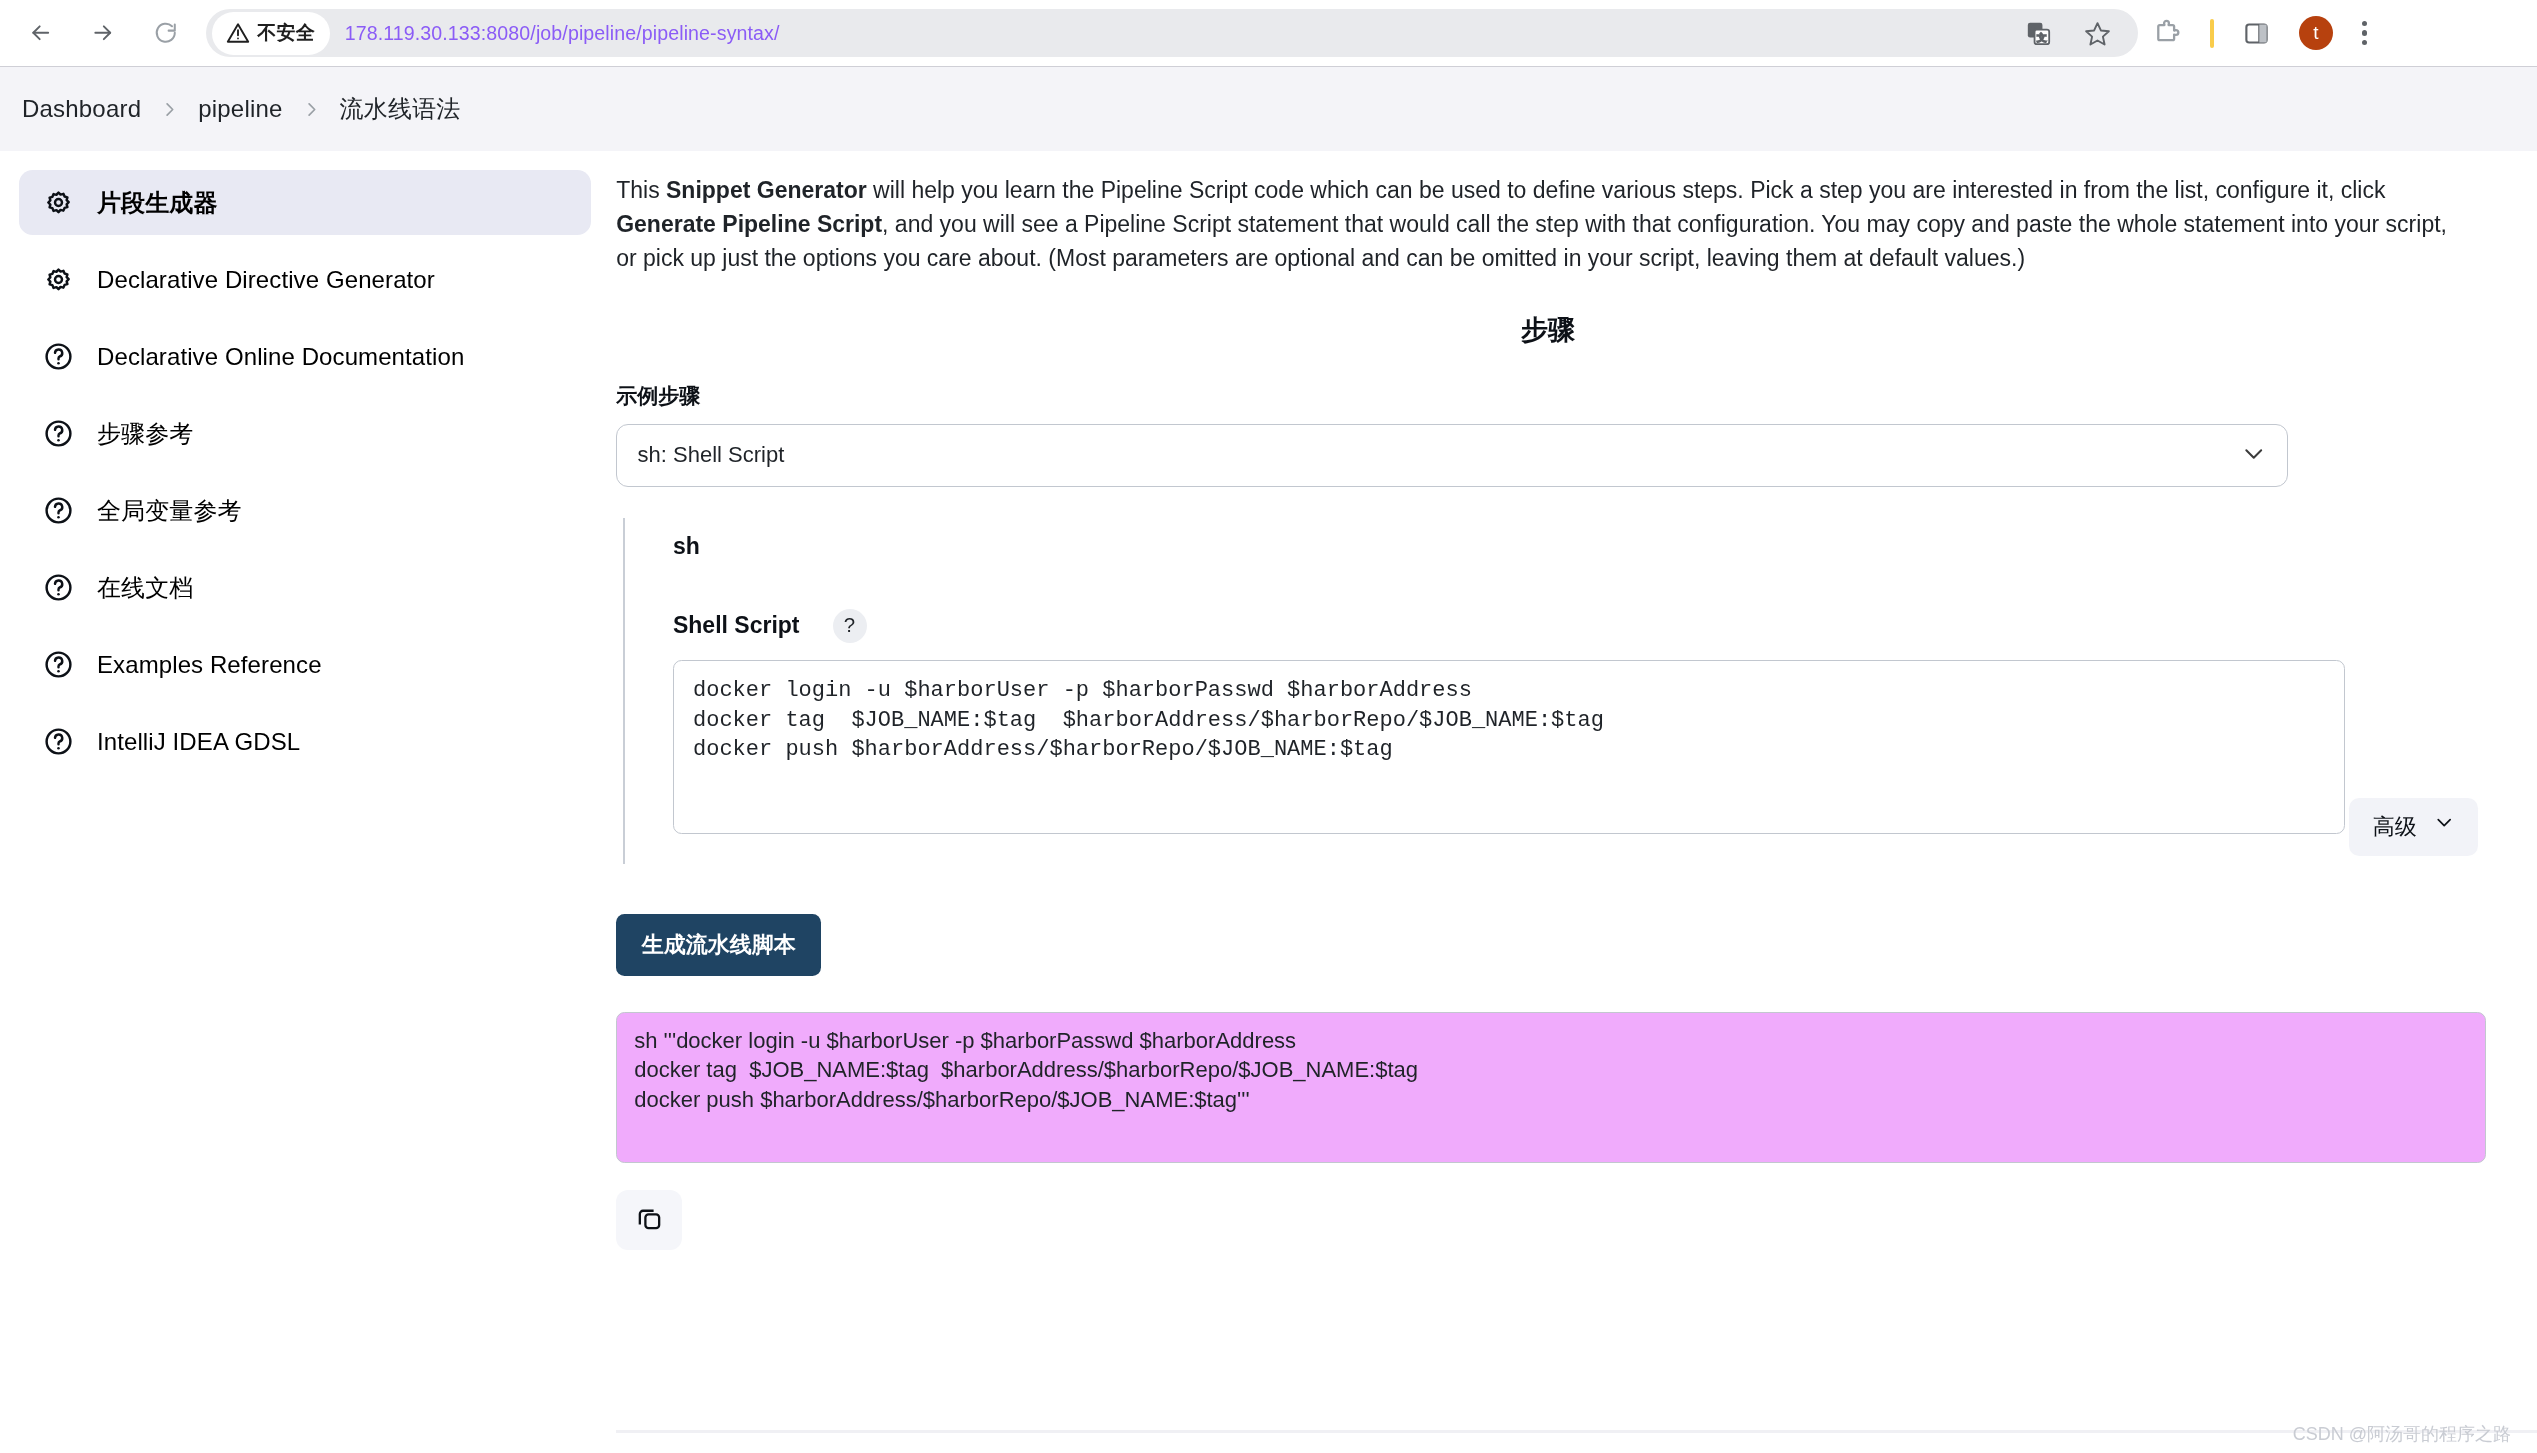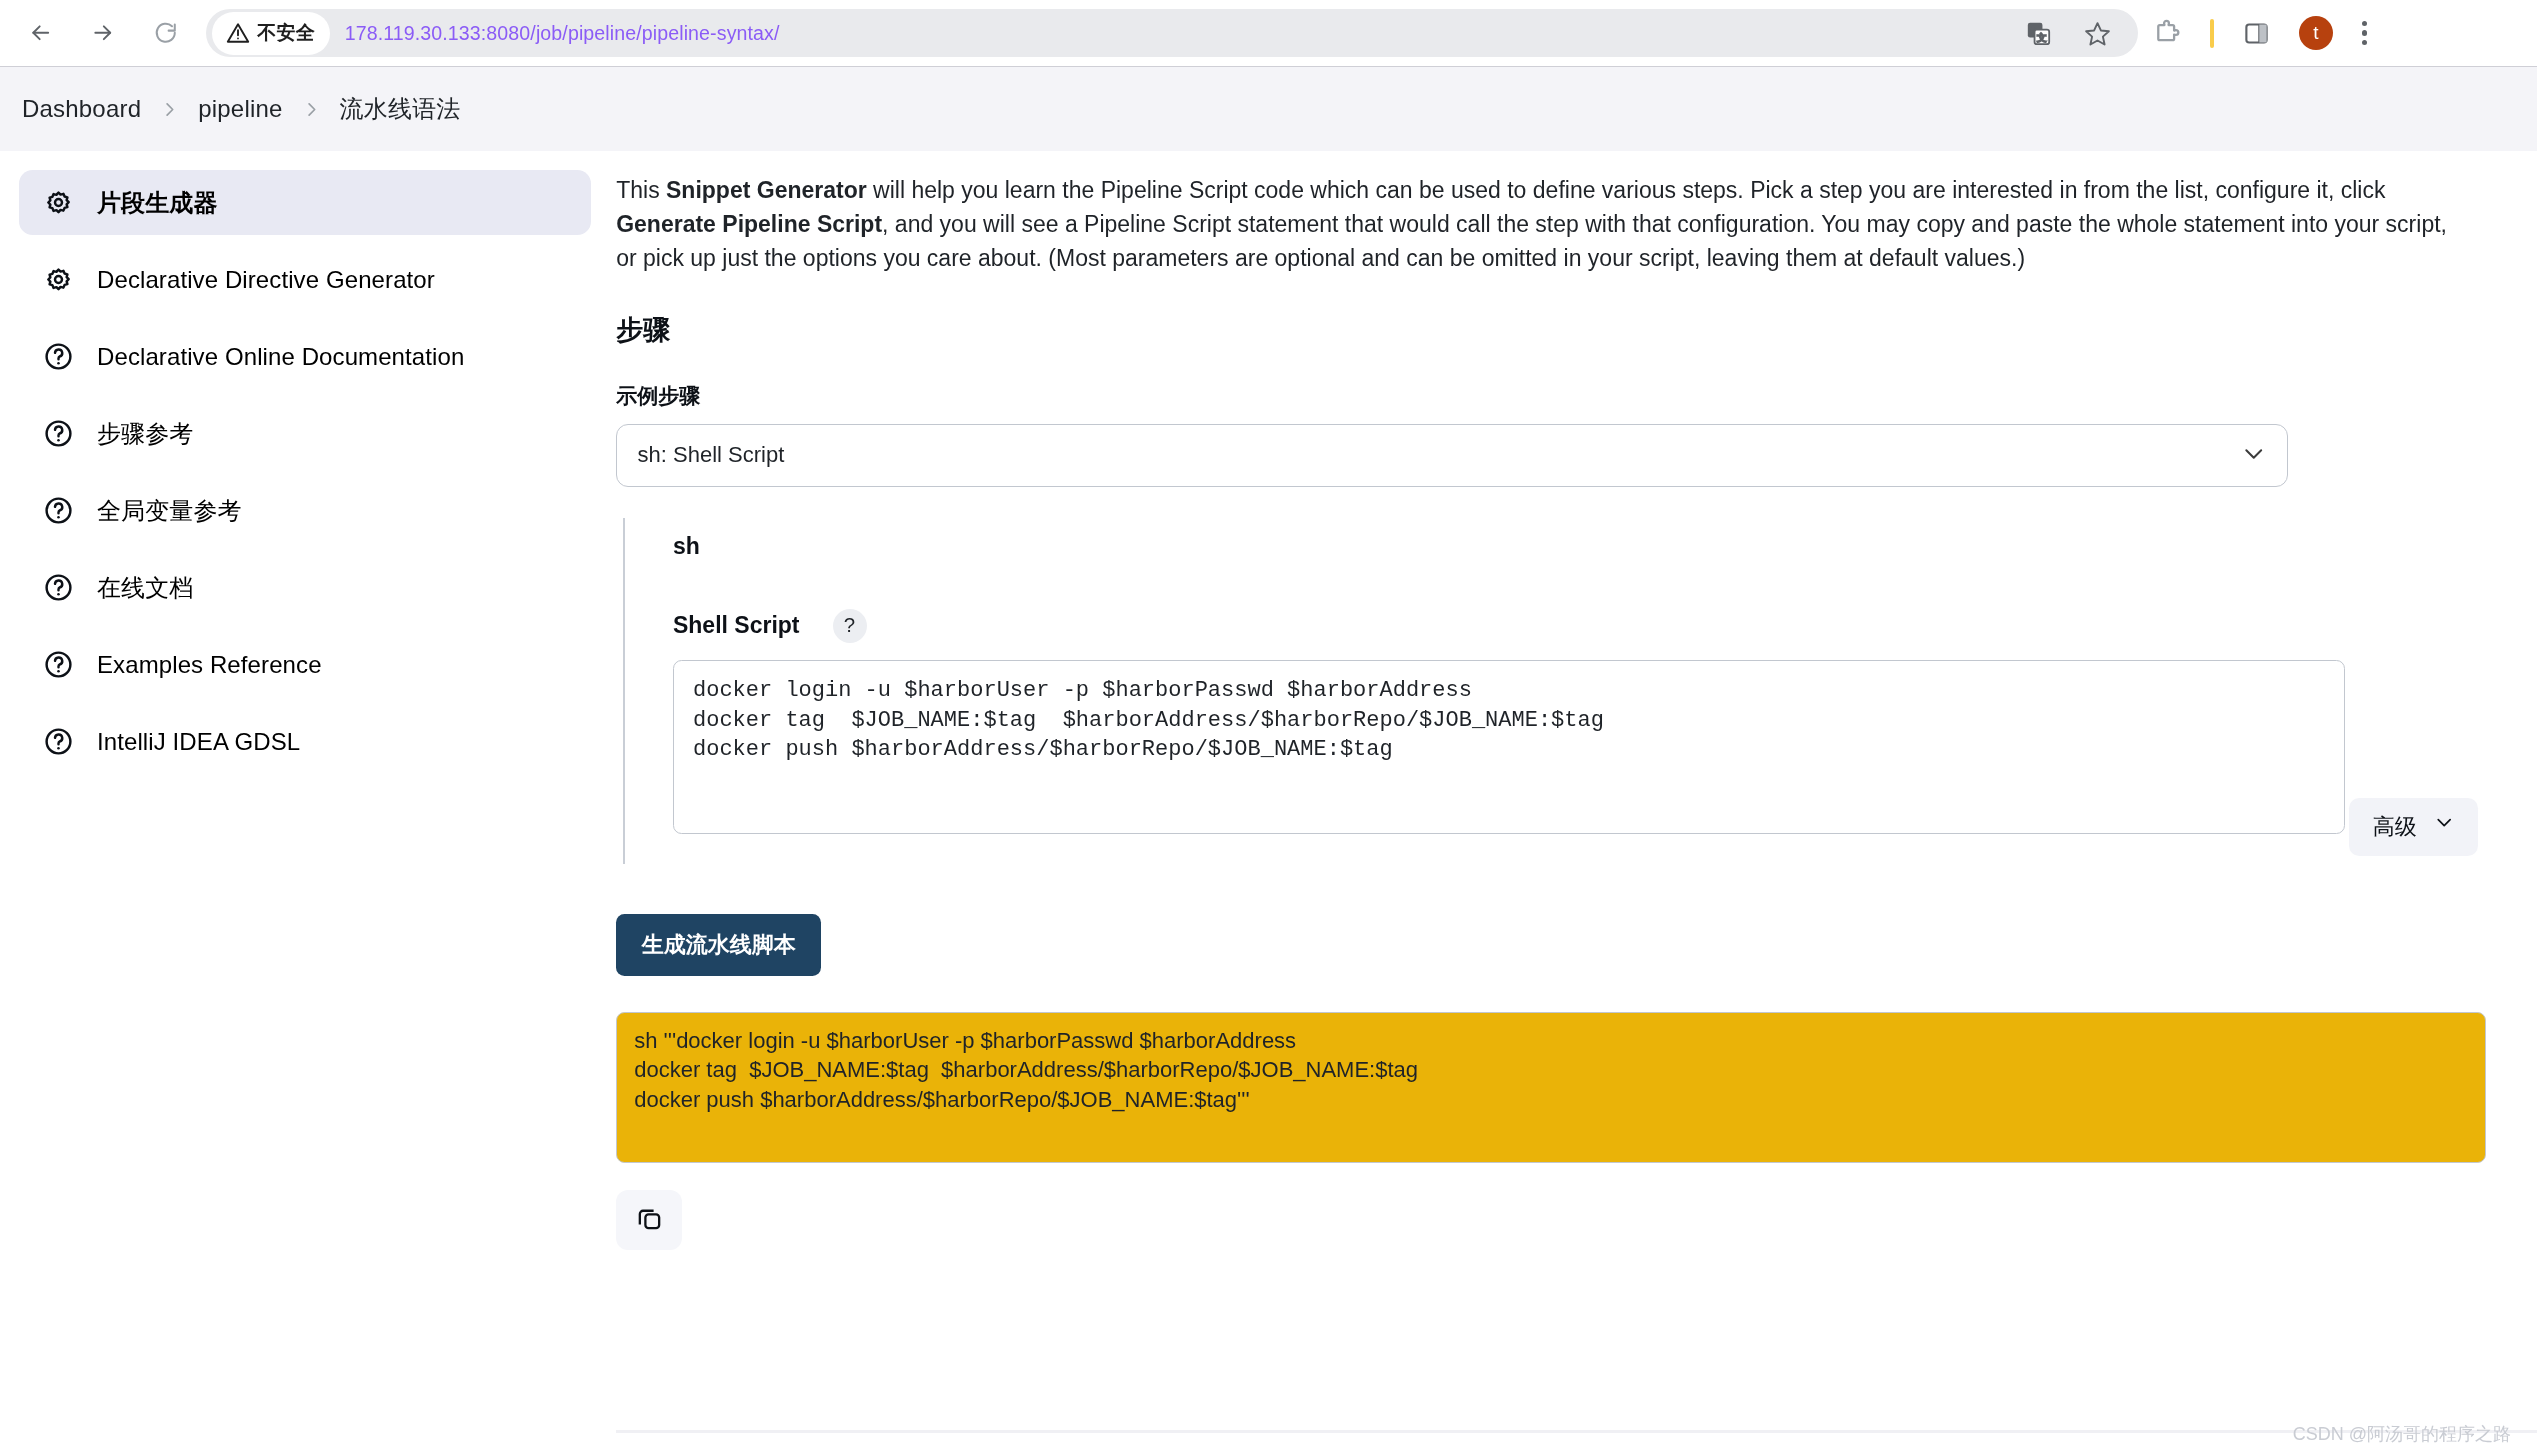--- a/index.html
+++ b/index.html
@@ -159,20 +159,21 @@
     max-width: 1855px;
     margin: 0 0 22px 0;
   }
   .intro b { font-weight: 700; }
 
   .section-title {
     font-size: 27px;
     font-weight: 700;
     color: #0d1117;
     margin: 37px 0 34px 0;
+    text-align: center;
   }
   .field-label {
     font-size: 21px;
     font-weight: 700;
     color: #0d1117;
     margin-bottom: 13.6px;
   }
 
   .select-wrap {
     position: relative;
@@ -270,21 +271,21 @@
     font-family: inherit;
     display: inline-block;
   }
 
   .output-area {
     margin-top: 36px;
     width: 1870px;
     min-height: 151px;
     border: 1.7px solid #c2c7cf;
     border-radius: 8.5px;
-    background: #eab308;
+    background: #f0abfc;
     padding: 13.6px 17px;
     font-size: 22px;
     line-height: 1.33;
     color: #1f2328;
     white-space: pre;
     overflow: hidden;
     position: relative;
     font-family: "Liberation Sans", "DejaVu Sans", sans-serif;
     resize: none;
   }

